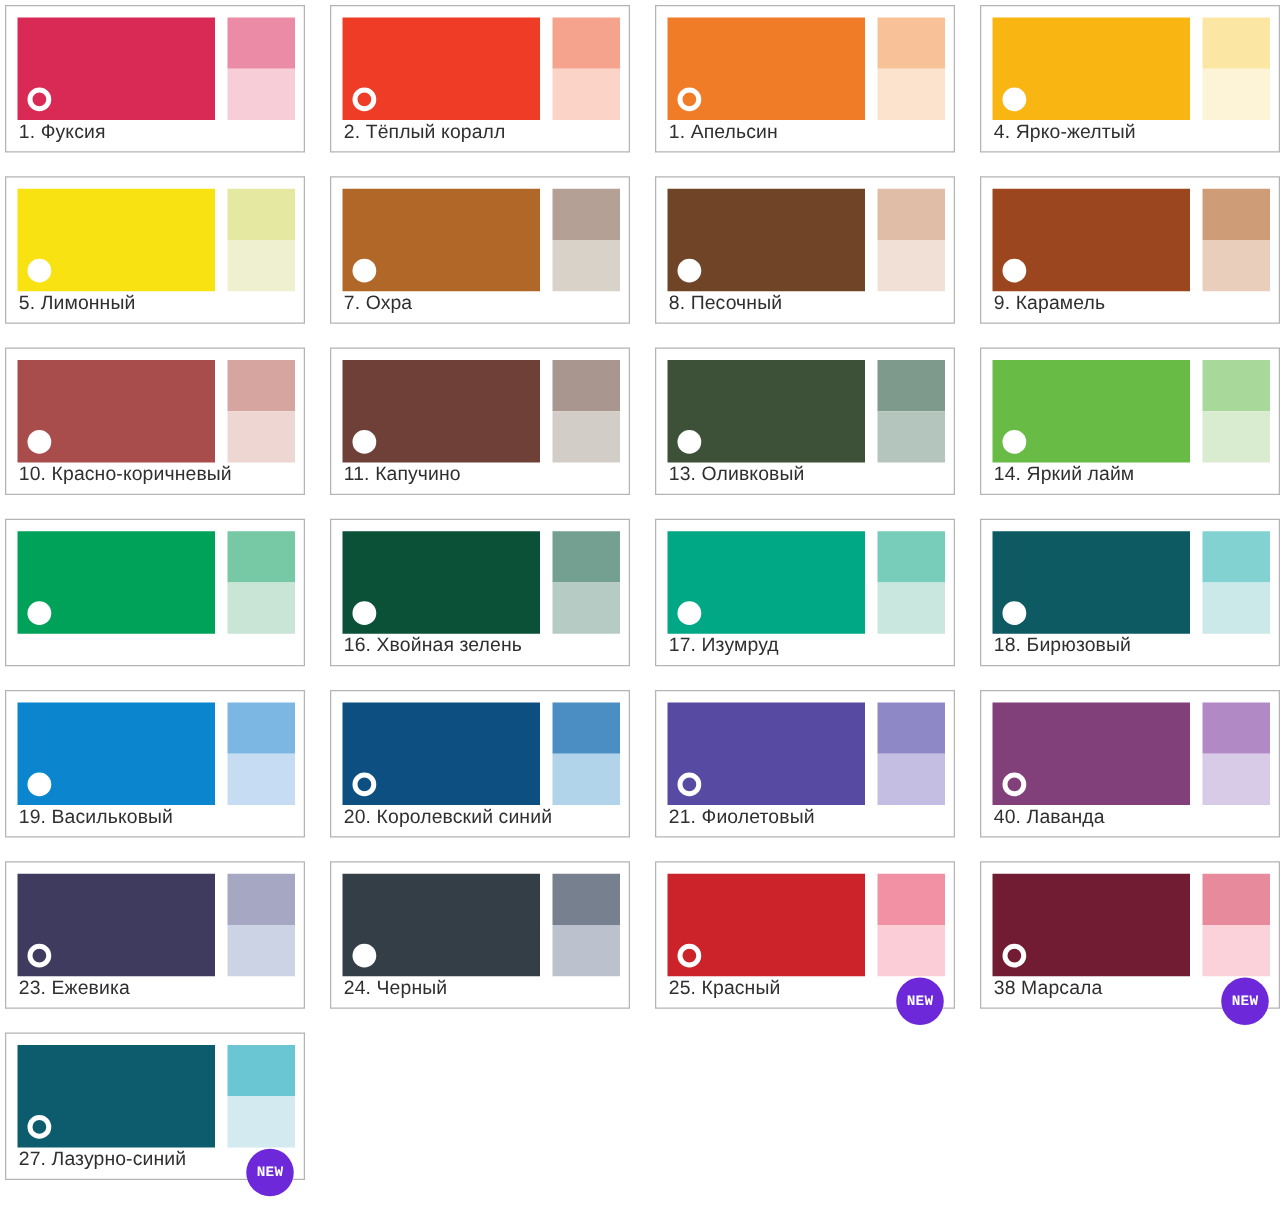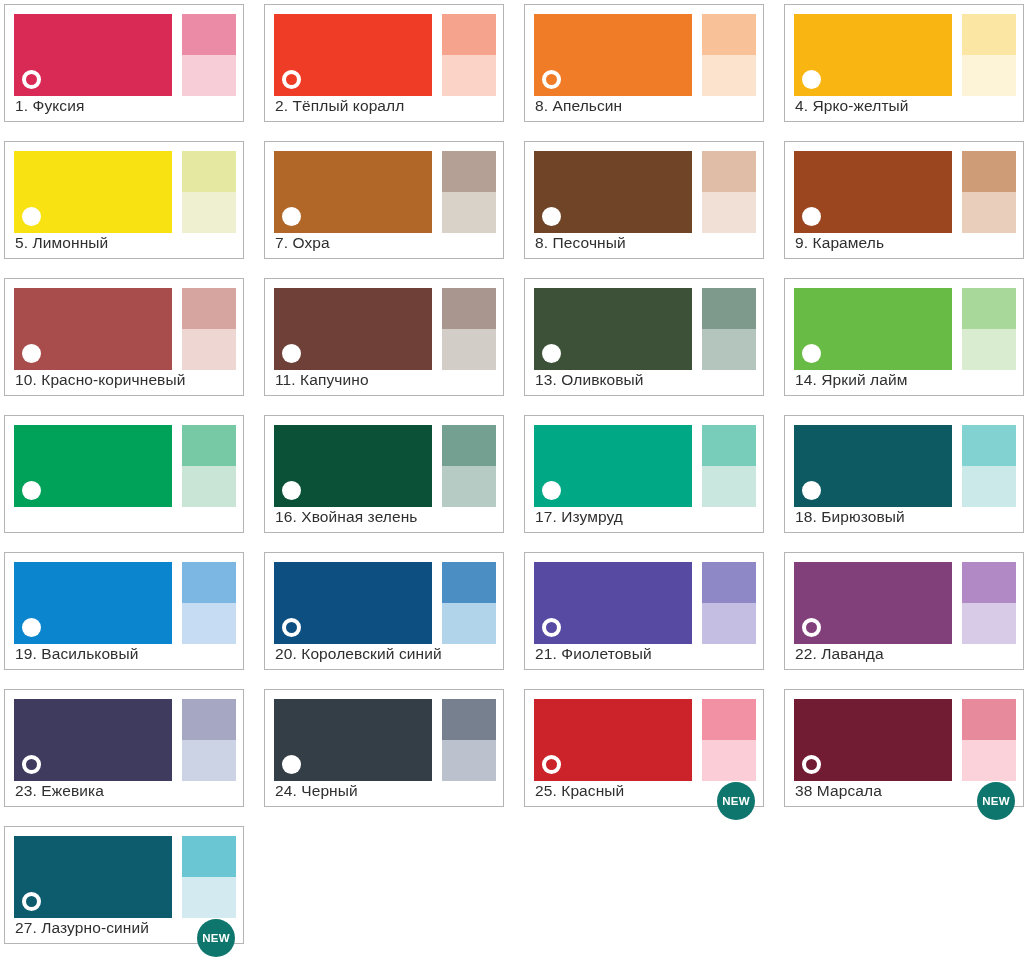--- a/index.html
+++ b/index.html
@@ -97,28 +97,29 @@
     white-space: nowrap;
   }
 
   .new-badge {
     position: absolute;
     right: 8px;
     bottom: -14px;
     width: 38px;
     height: 38px;
     border-radius: 50%;
-    background: #0f766e;
+    background: #6d28d9;
     color: #ffffff;
     font-size: 11.5px;
     font-weight: bold;
     letter-spacing: 0.2px;
     display: flex;
     align-items: center;
     justify-content: center;
+    font-family: Liberation Mono, monospace;
   }
 
   
   .legend {
     position: absolute;
     left: 784px;
     top: 840px;
     width: 240px;
   }
   .legend-row {
@@ -180,21 +181,21 @@
       <div class="card">
         <div class="swatches">
           <div class="main-swatch" style="background: rgb(240, 124, 40);">
             <div class="usage-dot outline"></div>
           </div>
           <div class="tints">
             <div class="tint-1" style="background: rgb(248, 193, 151);"></div>
             <div class="tint-2" style="background: rgb(252, 227, 205);"></div>
           </div>
         </div>
-        <div class="card-label">8. Апельсин</div>
+        <div class="card-label">1. Апельсин</div>
       </div>
       <div class="card">
         <div class="swatches">
           <div class="main-swatch" style="background: rgb(249, 181, 18);">
             <div class="usage-dot filled"></div>
           </div>
           <div class="tints">
             <div class="tint-1" style="background: rgb(251, 230, 164);"></div>
             <div class="tint-2" style="background: rgb(253, 243, 214);"></div>
           </div>
@@ -383,21 +384,21 @@
       <div class="card">
         <div class="swatches">
           <div class="main-swatch" style="background: rgb(130, 64, 123);">
             <div class="usage-dot outline"></div>
           </div>
           <div class="tints">
             <div class="tint-1" style="background: rgb(177, 138, 197);"></div>
             <div class="tint-2" style="background: rgb(216, 203, 232);"></div>
           </div>
         </div>
-        <div class="card-label">22. Лаванда</div>
+        <div class="card-label">40. Лаванда</div>
       </div>
       <div class="card">
         <div class="swatches">
           <div class="main-swatch" style="background: rgb(63, 59, 95);">
             <div class="usage-dot outline"></div>
           </div>
           <div class="tints">
             <div class="tint-1" style="background: rgb(166, 167, 195);"></div>
             <div class="tint-2" style="background: rgb(204, 211, 229);"></div>
           </div>

